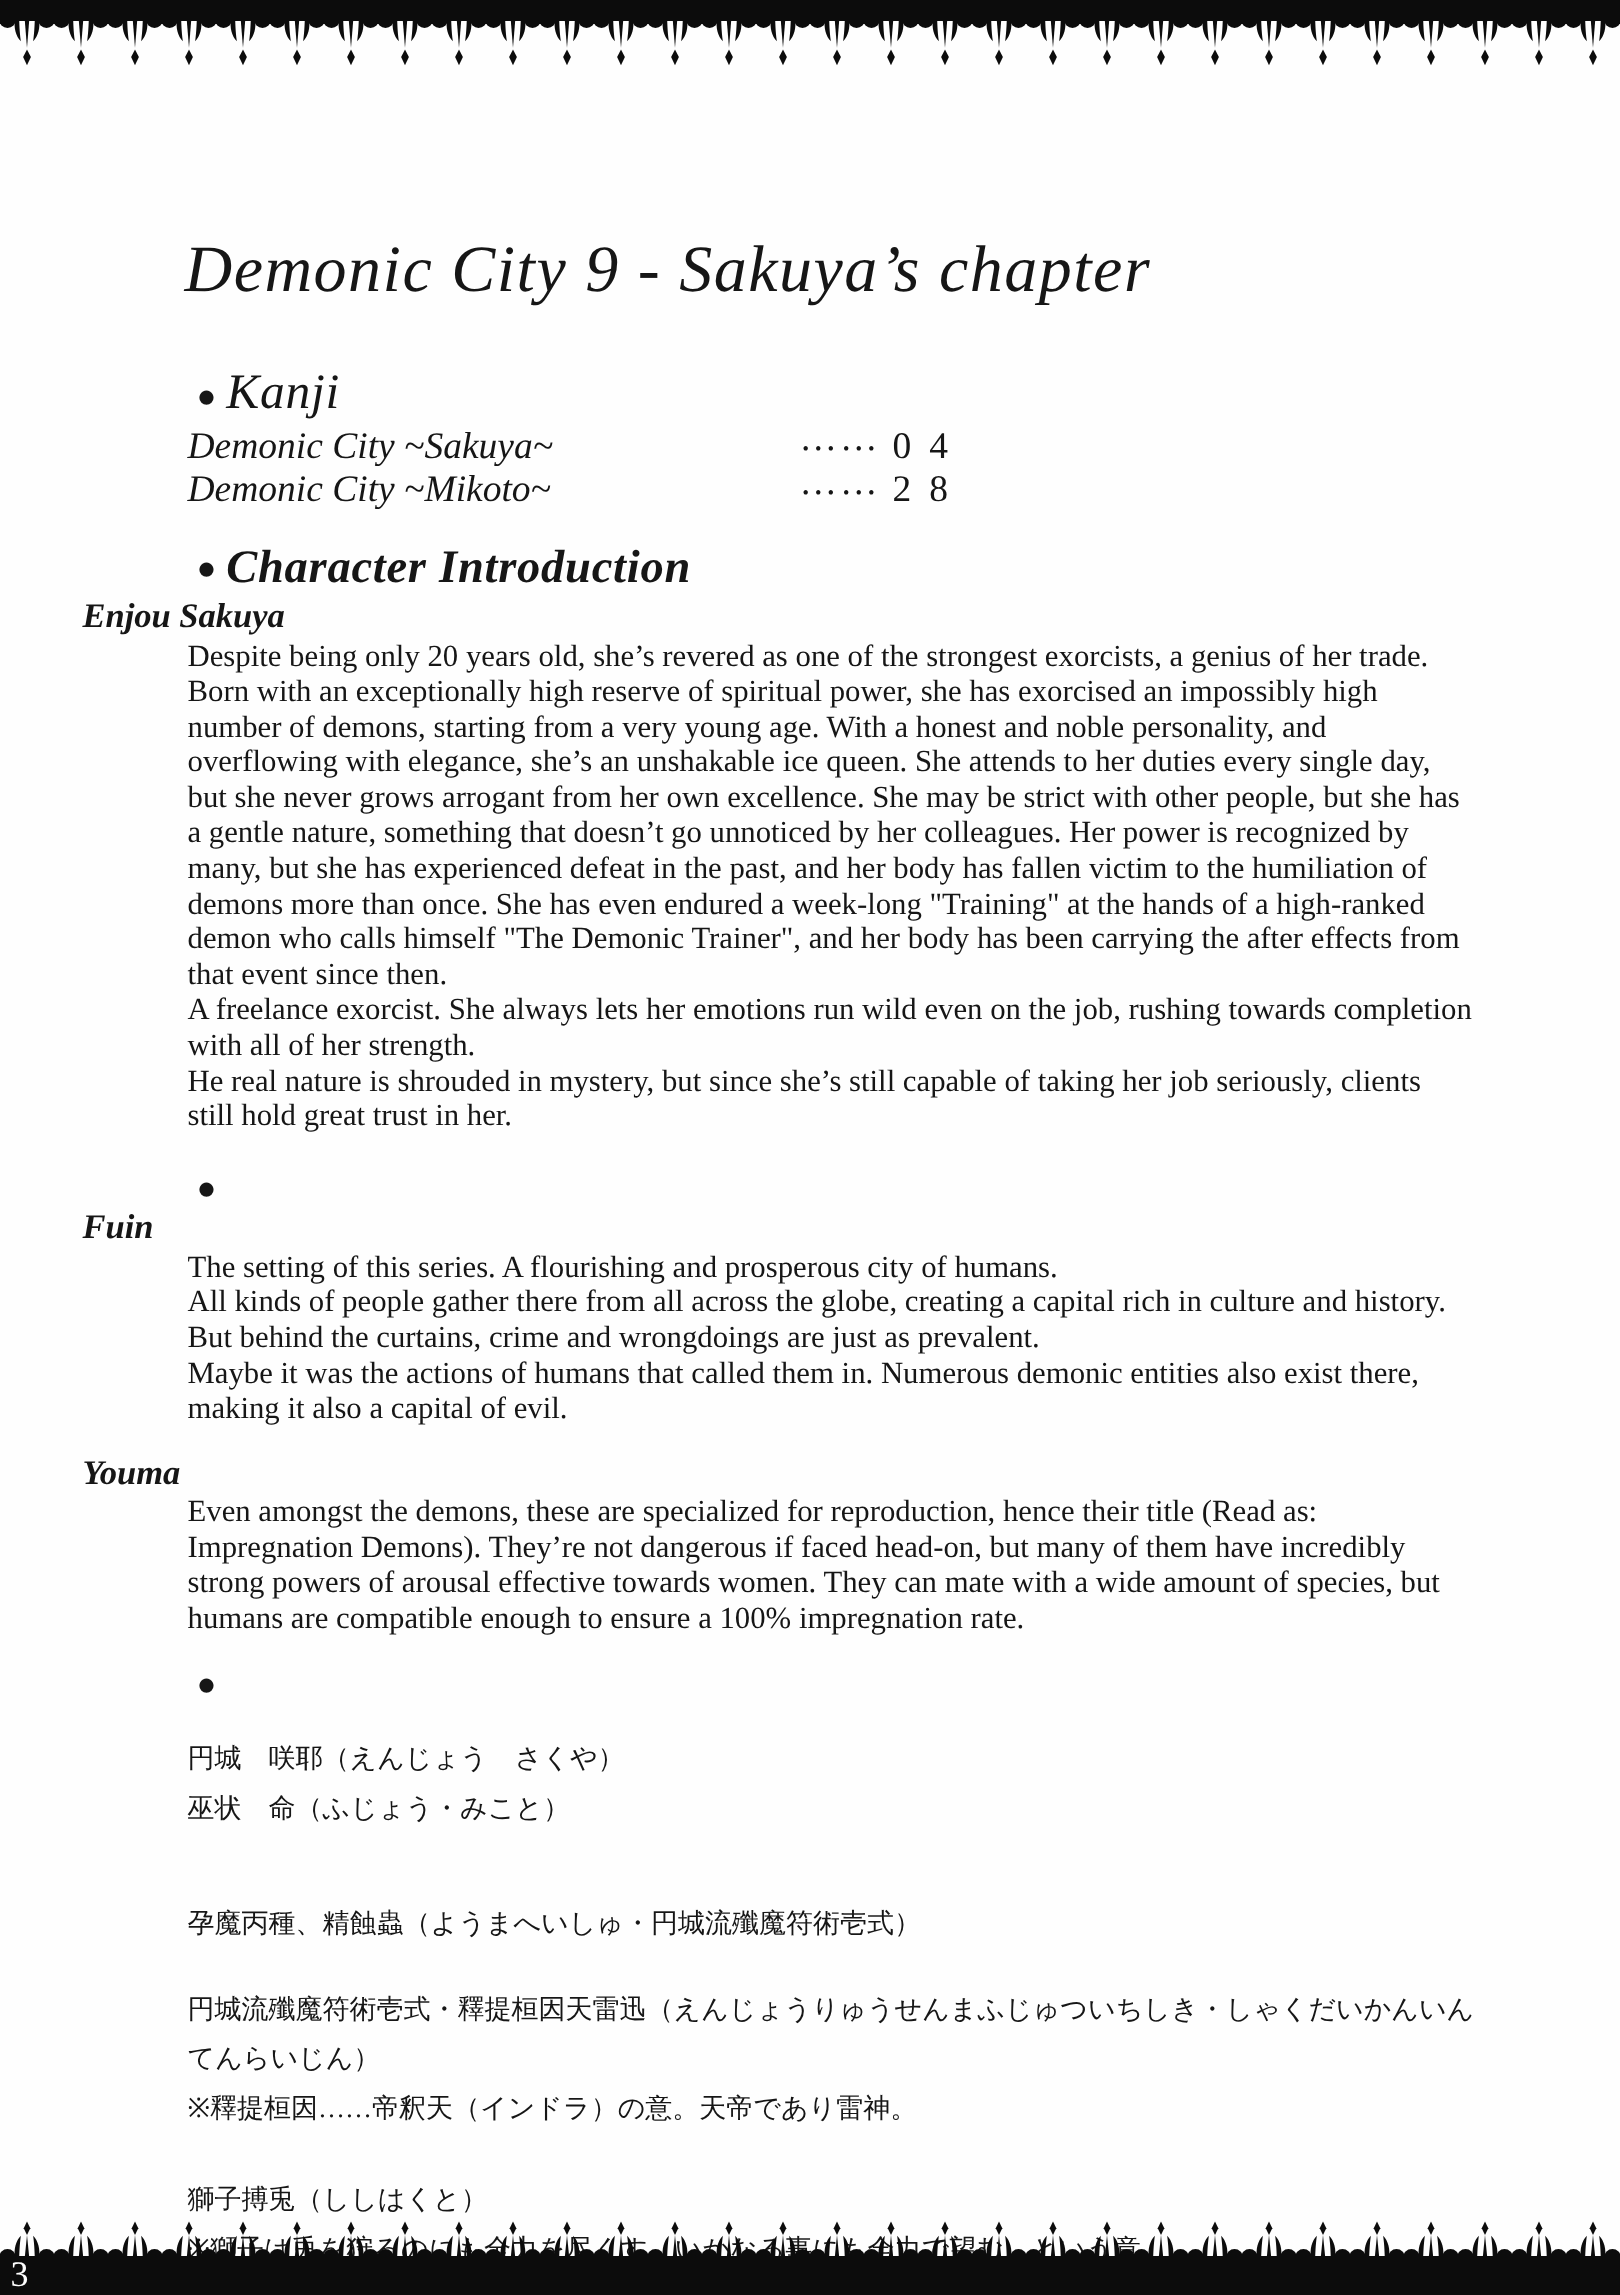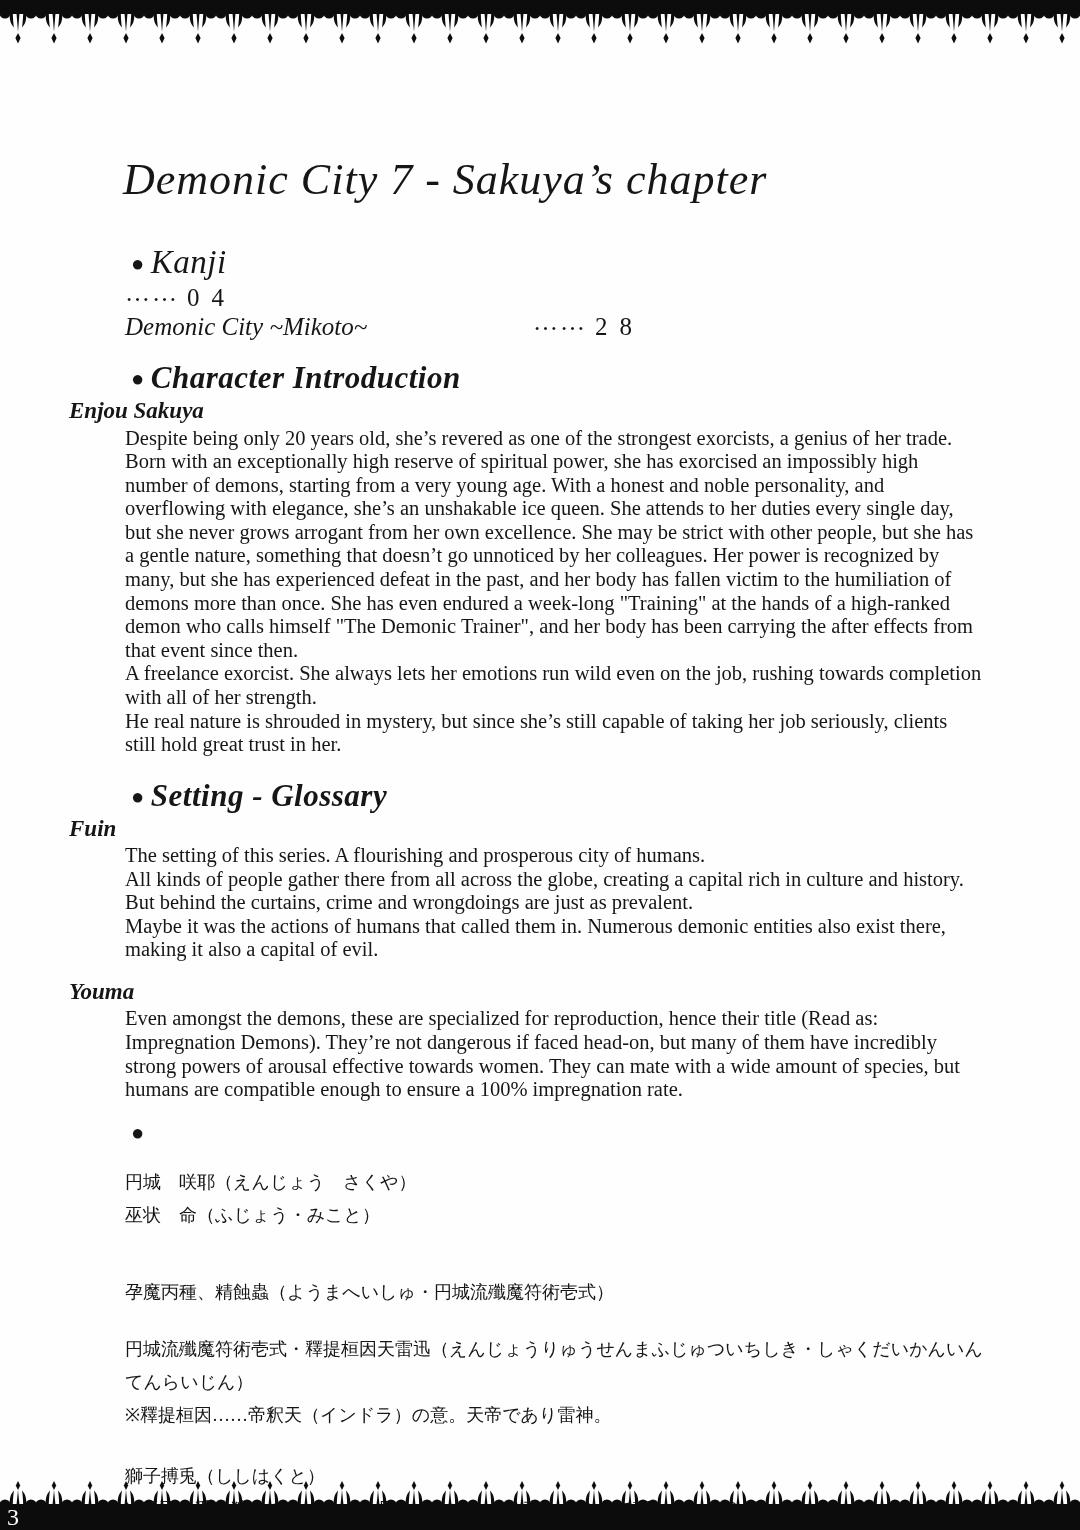--- a/index.html
+++ b/index.html
@@ -40,21 +40,21 @@
     font-style: normal; font-size: 22px; margin-right: 6px;
     position: relative; top: 1px;
   }
   .index-rows { margin: 2px 0 0 125px; }
   .index-row { display: flex; align-items: baseline; font-style: italic; font-size: 25px; line-height: 29px; }
   .index-label { width: 408px; }
   .index-dots { font-style: normal; letter-spacing: 2px; position: relative; top: -5px; }
   .index-page { margin-left: 8px; letter-spacing: 12px; font-style: normal; }
 
   .subname {
-    margin: 13px 0 2px 69px;
+    margin: 13px 0 2px 55px;
     font-size: 23px; font-weight: 700; font-style: italic; line-height: 1.15;
   }
   .subname.first { margin-top: 2px; }
   p.body {
     margin: 0 0 0 125px; width: 858px;
     font-size: 20.5px; line-height: 23.6px;
     white-space: pre-line;
   }
   .jp {
     margin: 0 0 0 125px; width: 862px;
@@ -84,29 +84,30 @@
           <path d="M26,12 C27,19 25.4,24 22.1,27.5 C23,21 23.2,14 23.2,12 Z" fill="#0c0c0c"></path>
           <polygon points="18,33 20.6,38 18,43.5 15.4,38" fill="#0c0c0c"></polygon>
         </pattern>
       </defs>
       <rect width="1080" height="46" fill="url(#tb)"></rect>
     </svg>
   </div>
 
   <div class="content">
 
-    <h1 class="title">Demonic City 7 - Sakuya’s chapter</h1>
+    <h1 class="title">Demonic City 9 - Sakuya’s chapter</h1>
 
     <section>
       <div class="heading light">
         <span class="bullet">●</span>
         <span>Kanji</span>
       </div>
       <div class="index-rows">
         <div class="index-row">
+          <span class="index-label">Demonic City ~Sakuya~</span>
           <span class="index-dots">……</span>
           <span class="index-page">04</span>
         </div>
         <div class="index-row">
           <span class="index-label">Demonic City ~Mikoto~</span>
           <span class="index-dots">……</span>
           <span class="index-page">28</span>
         </div>
       </div>
     </section>
@@ -118,21 +119,20 @@
       </div>
       <div class="subname first">Enjou Sakuya</div>
       <p class="body">Despite being only 20 years old, she’s revered as one of the strongest exorcists, a genius of her trade. Born with an exceptionally high reserve of spiritual power, she has exorcised an impossibly high number of demons, starting from a very young age. With a honest and noble personality, and overflowing with elegance, she’s an unshakable ice queen. She attends to her duties every single day, but she never grows arrogant from her own excellence. She may be strict with other people, but she has a gentle nature, something that doesn’t go unnoticed by her colleagues. Her power is recognized by many, but she has experienced defeat in the past, and her body has fallen victim to the humiliation of demons more than once. She has even endured a week-long "Training" at the hands of a high-ranked demon who calls himself "The Demonic Trainer", and her body has been carrying the after effects from that event since then.</p>
       <p class="body">A freelance exorcist. She always lets her emotions run wild even on the job, rushing towards completion with all of her strength.
 He real nature is shrouded in mystery, but since she’s still capable of taking her job seriously, clients still hold great trust in her.</p>
     </section>
 
     <section>
       <div class="heading" style="margin-top:22px">
         <span class="bullet">●</span>
-        <span>Setting - Glossary</span>
       </div>
       <div class="subname first">Fuin</div>
       <p class="body">The setting of this series. A flourishing and prosperous city of humans.
 All kinds of people gather there from all across the globe, creating a capital rich in culture and history. But behind the curtains, crime and wrongdoings are just as prevalent.
 Maybe it was the actions of humans that called them in. Numerous demonic entities also exist there, making it also a capital of evil.</p>
       <div class="subname" style="margin-top:17px">Youma</div>
       <p class="body">Even amongst the demons, these are specialized for reproduction, hence their title (Read as: Impregnation Demons). They’re not dangerous if faced head-on, but many of them have incredibly strong powers of arousal effective towards women. They can mate with a wide amount of species, but humans are compatible enough to ensure a 100% impregnation rate.</p>
     </section>
 
     <section>

